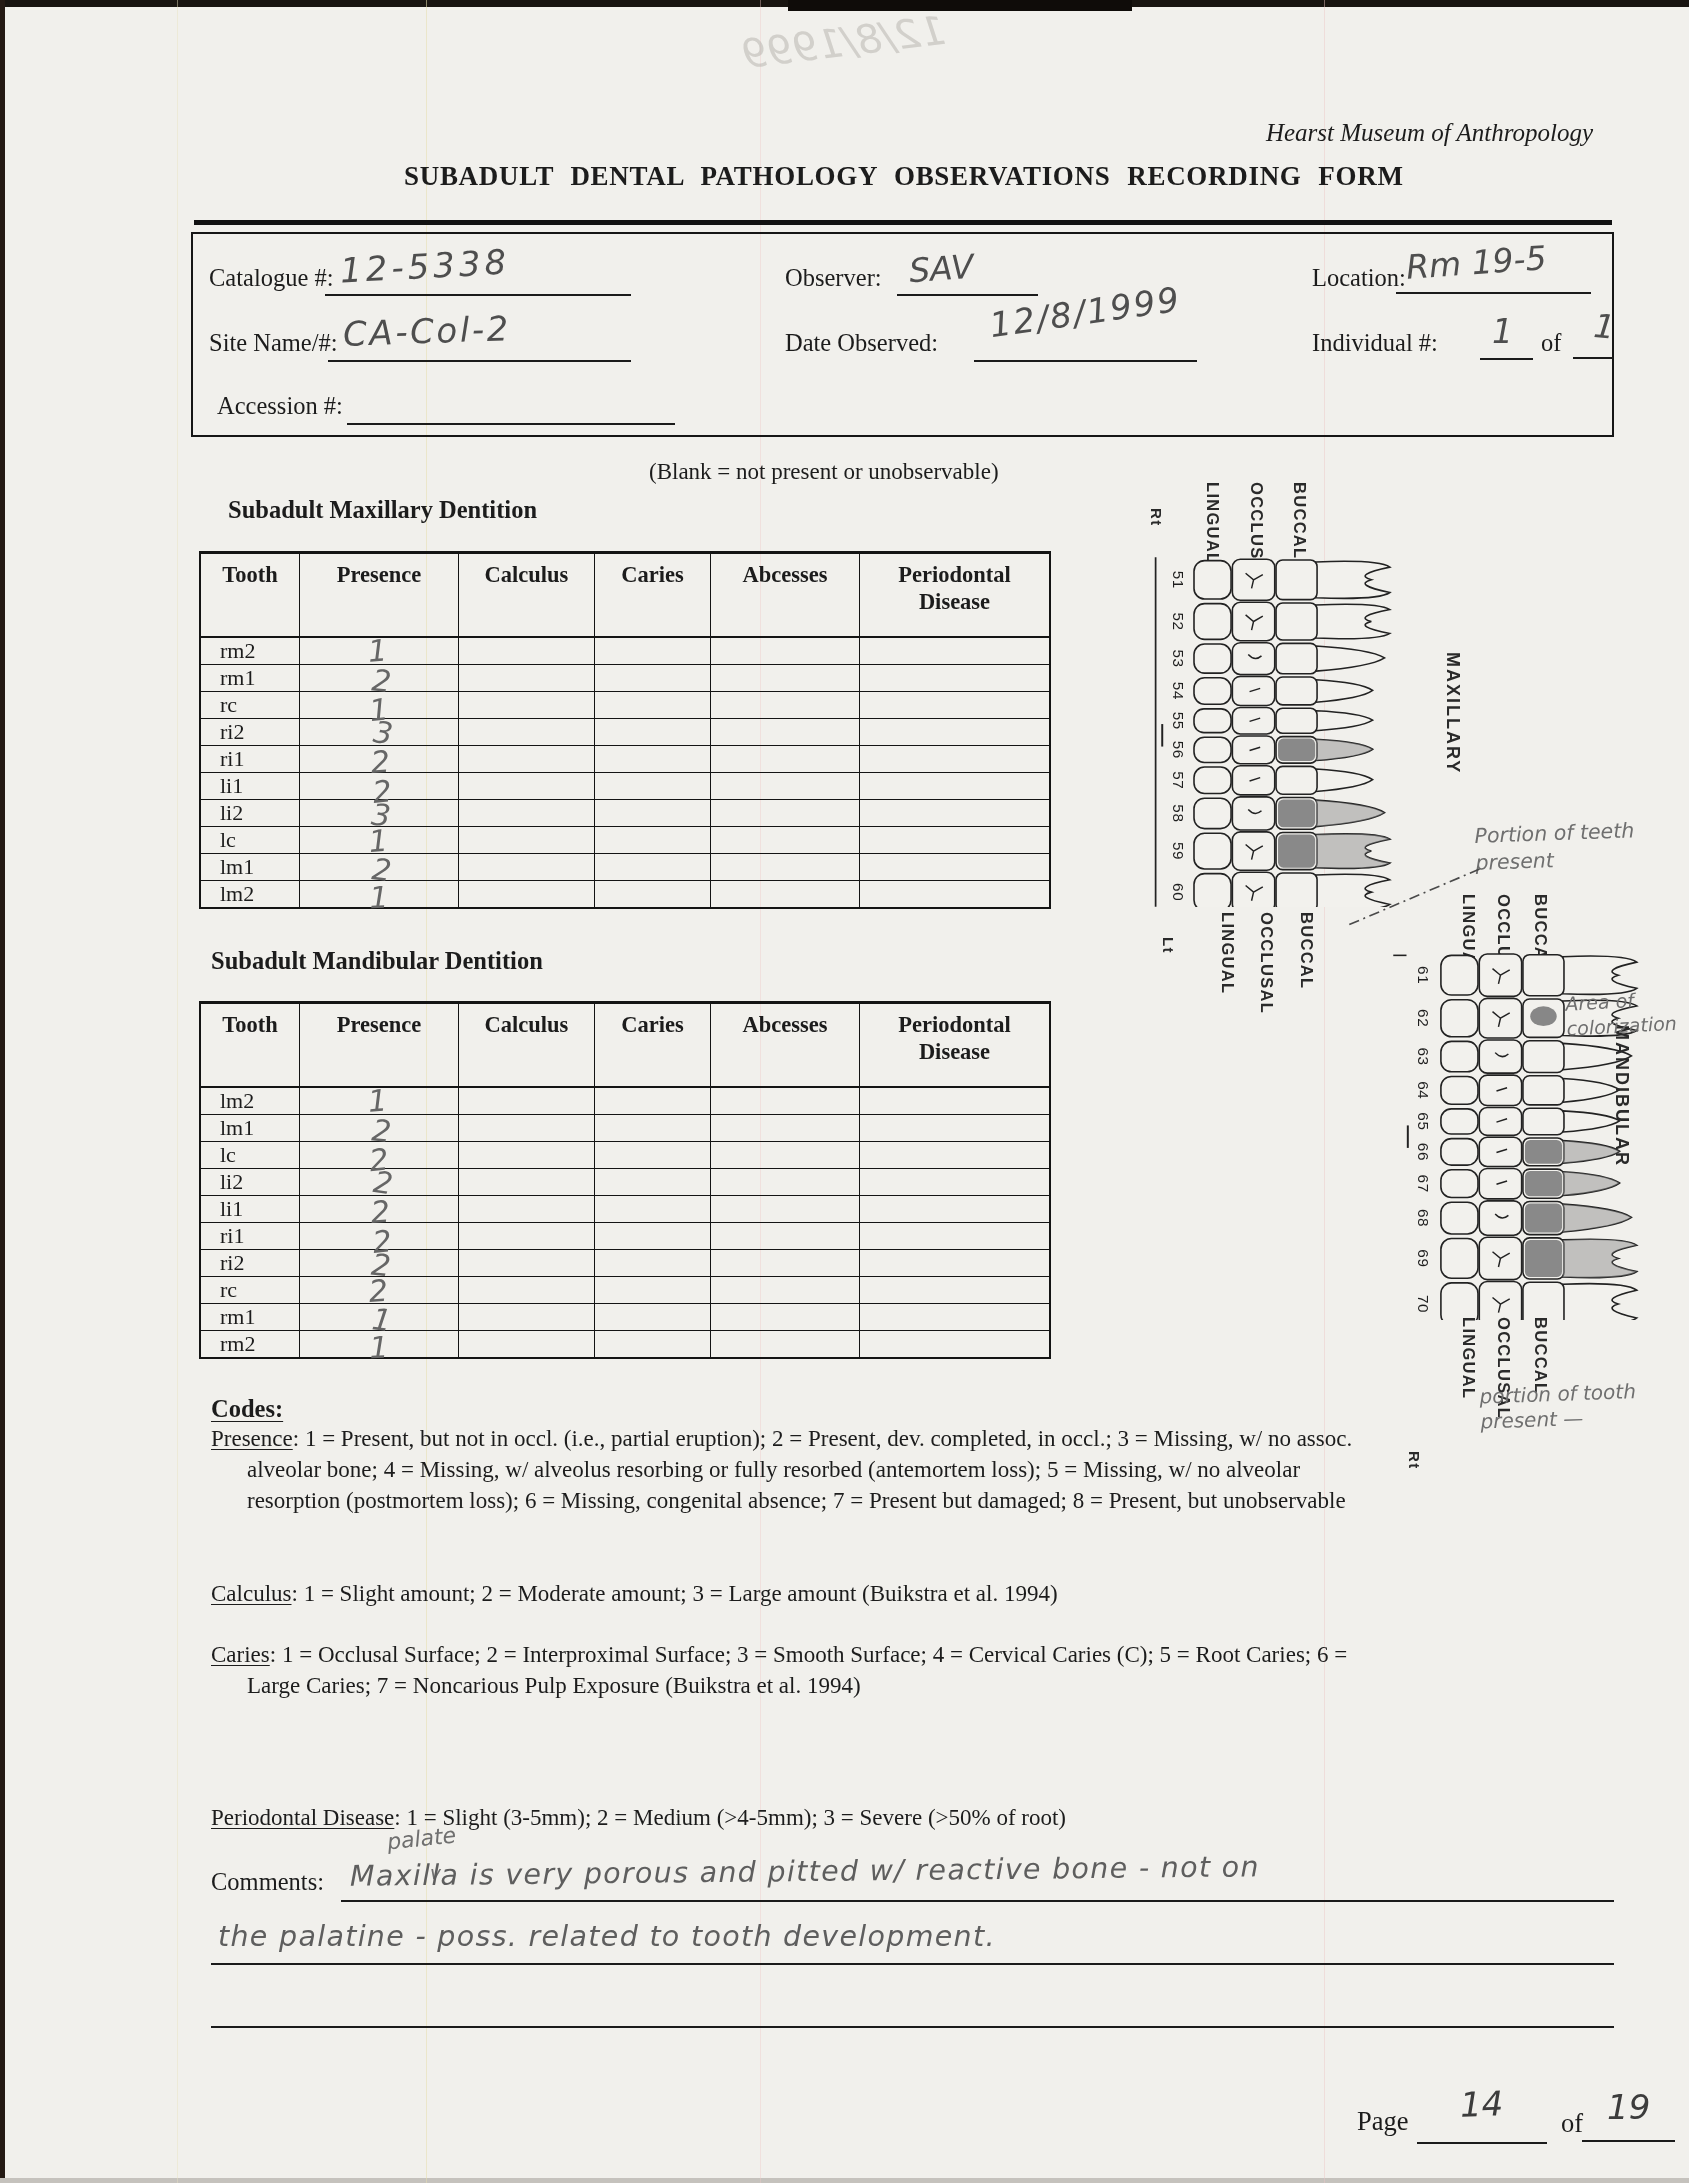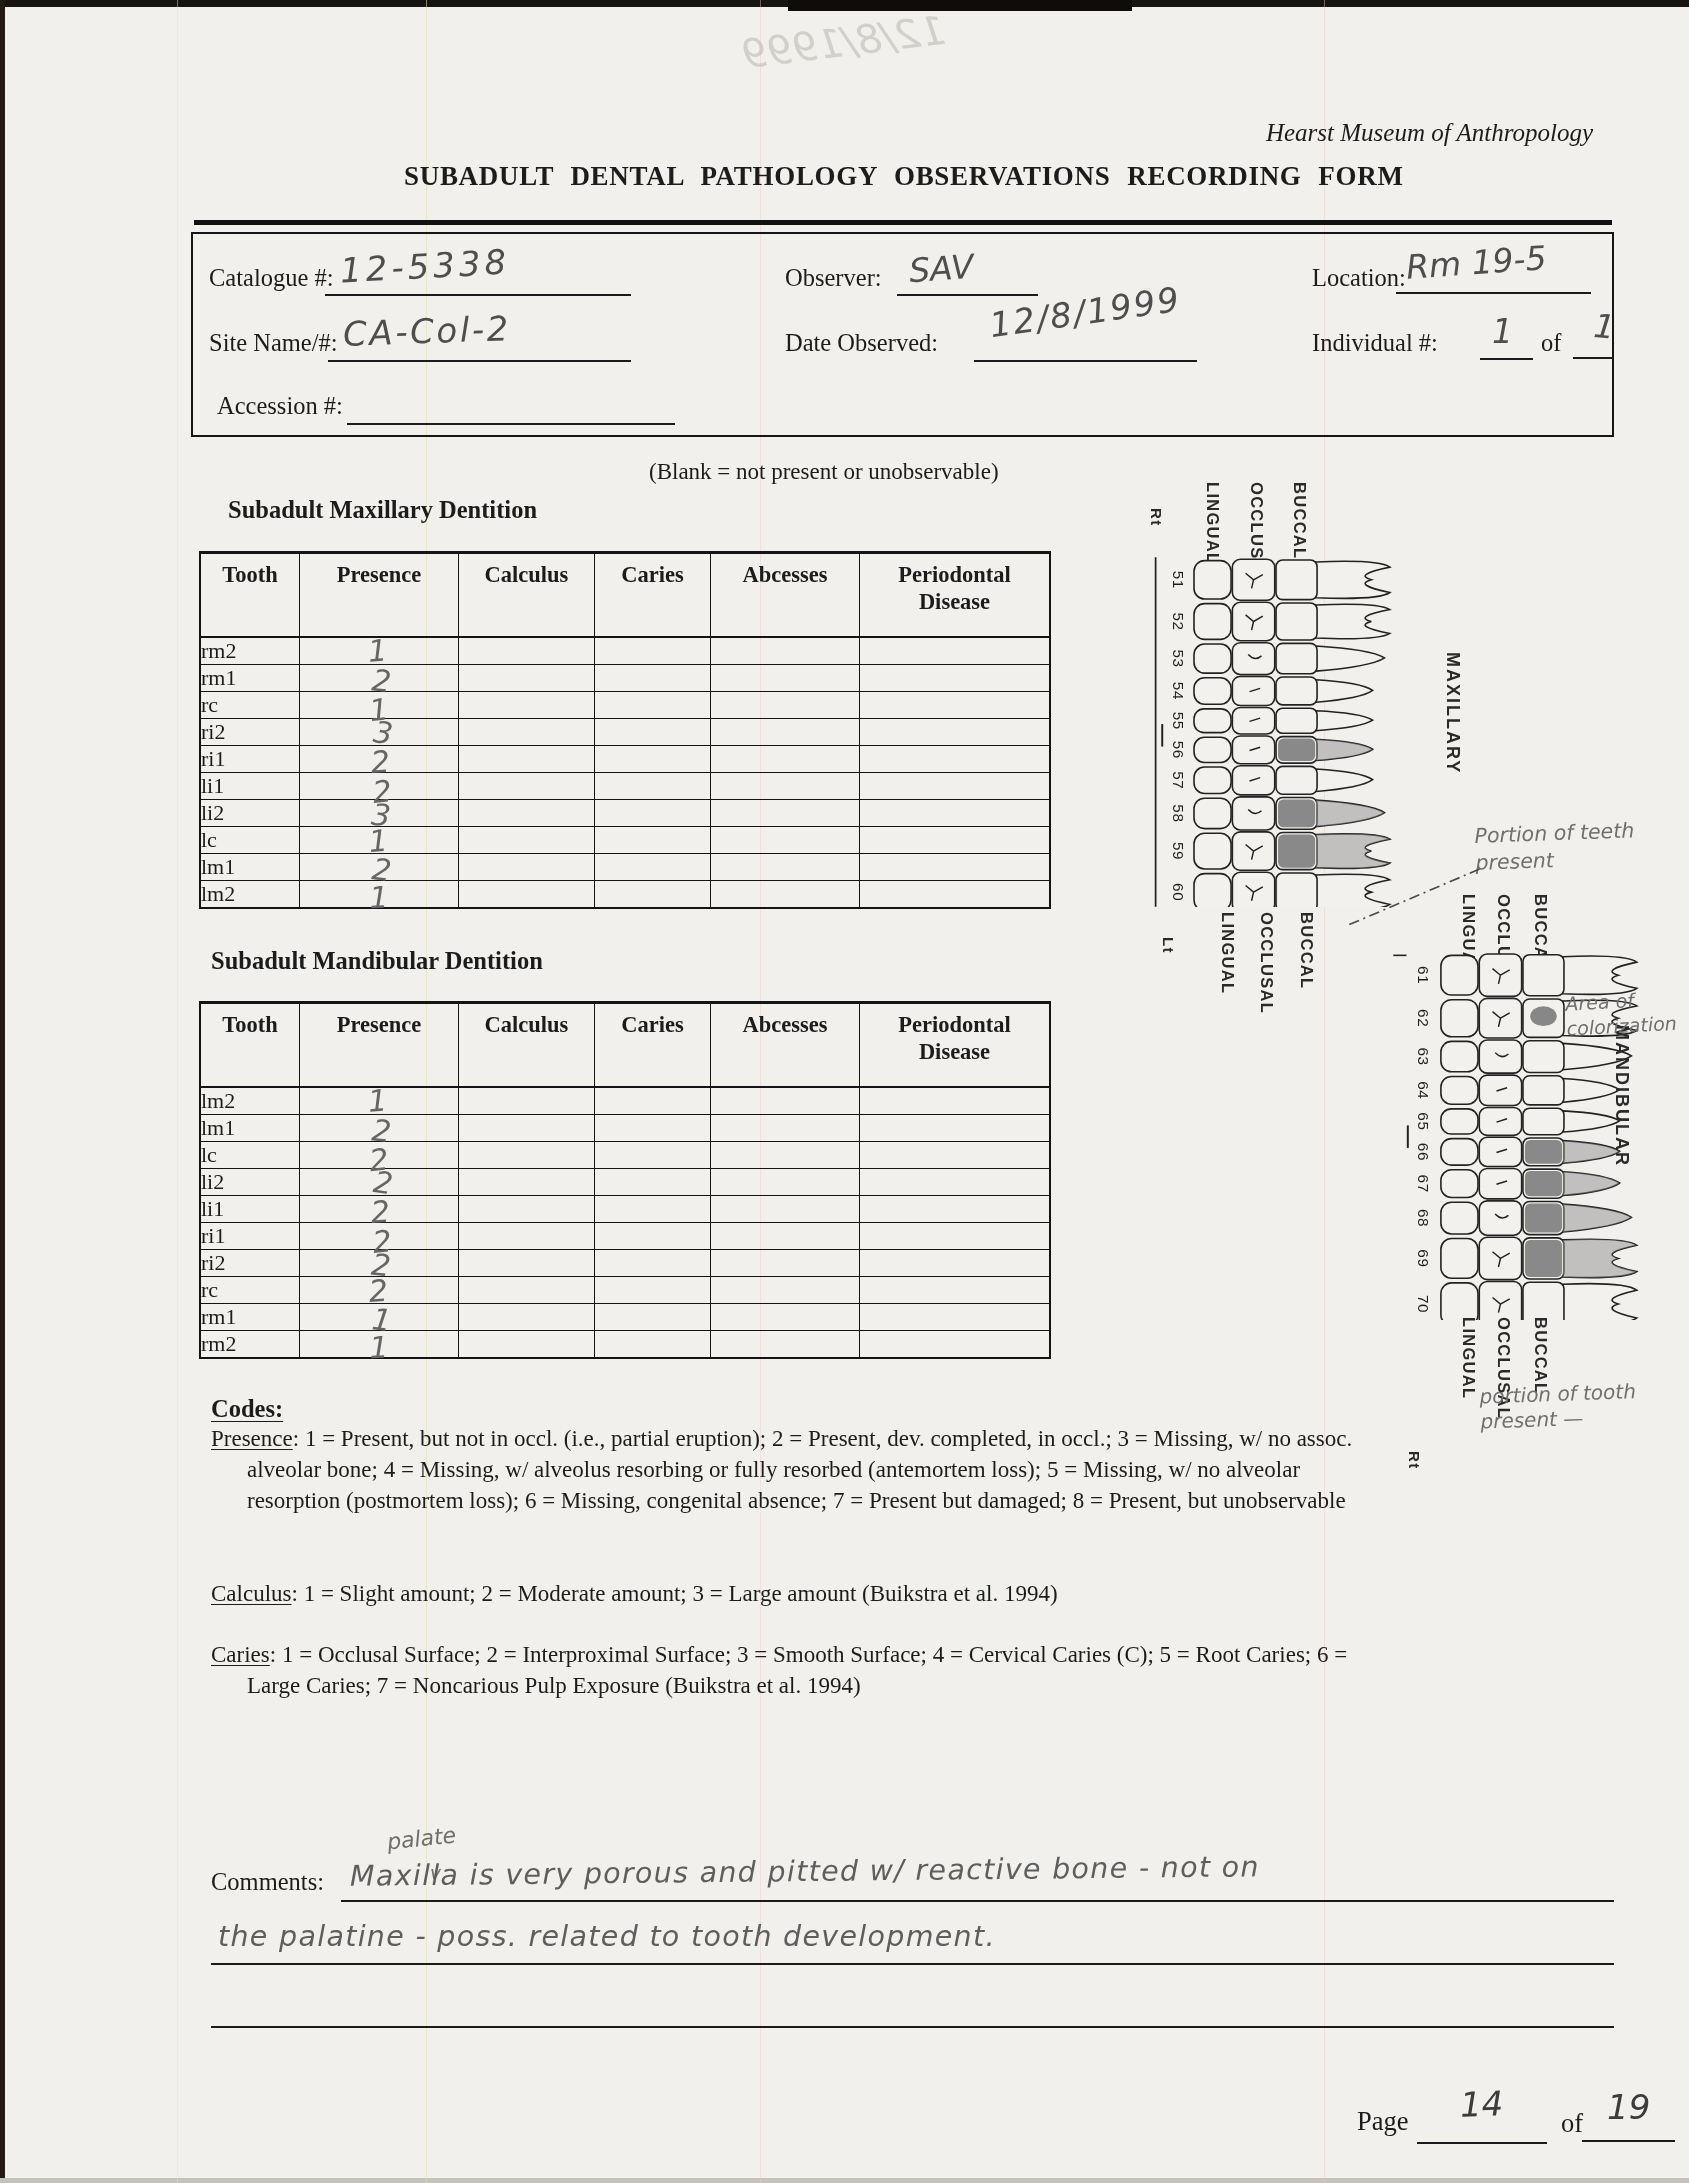--- a/index.html
+++ b/index.html
@@ -24,21 +24,21 @@
   #infobox-topbar{position:absolute;left:194px;top:220px;width:1418px;height:5.3px;background:#121212;}
   
   .dtable{position:absolute;border:2px solid #141414;border-top-width:3.3px;box-sizing:content-box;}
   .trow{display:flex;border-bottom:1.3px solid #141414;}
   .trow:last-child{border-bottom:none;}
   .thead{border-bottom:2px solid #141414;}
   .tcell{box-sizing:border-box;border-right:1.3px solid #141414;overflow:visible;position:relative;}
   .tcell:last-child{border-right:none;}
   .thead .tcell{font-weight:bold;font-size:22.5px;text-align:center;padding-top:8px;height:82px;line-height:26.5px;}
   .tdata .tcell{height:26px;}
-  .tooth-lbl{font-size:22px;padding-left:0;line-height:25px;}
+  .tooth-lbl{font-size:22px;padding-left:19px;line-height:25px;}
   .pres{position:absolute;left:50%;top:50%;font-size:30px;color:#666;
         font-family:"DejaVu Sans",sans-serif;font-style:italic;line-height:1;}
   
   .code-block{position:absolute;left:211px;width:1410px;}
   .code-line{font-size:23px;line-height:31px;white-space:nowrap;}
   .code-line.cont{padding-left:36px;}
   .term{text-decoration:underline;text-decoration-thickness:1.3px;text-underline-offset:3.3px;}
   .ghost{position:absolute;font-family:"DejaVu Sans",sans-serif;font-style:italic;
          color:#b9b6b1;opacity:.55;transform:scaleX(-1) rotate(7deg);font-size:40px;}
   .artifact-line{position:absolute;top:0;width:1.3px;height:2183px;}
@@ -503,20 +503,23 @@
       <div class="code-line cont">alveolar bone; 4 = Missing, w/ alveolus resorbing or fully resorbed (antemortem loss); 5 = Missing, w/ no alveolar</div>
       <div class="code-line cont">resorption (postmortem loss); 6 = Missing, congenital absence; 7 = Present but damaged; 8 = Present, but unobservable</div>
     </div>
   <div class="code-block" style="top:1578px;">
       <div class="code-line"><span class="term">Calculus</span><span>: 1 = Slight amount; 2 = Moderate amount; 3 = Large amount (Buikstra et al. 1994)</span></div>
     </div>
   <div class="code-block" style="top:1639px;">
       <div class="code-line"><span class="term">Caries</span><span>: 1 = Occlusal Surface; 2 = Interproximal Surface; 3 = Smooth Surface; 4 = Cervical Caries (C); 5 = Root Caries; 6 =</span></div>
       <div class="code-line cont">Large Caries;  7 = Noncarious Pulp Exposure (Buikstra et al. 1994)</div>
     </div>
+  <div class="code-block" style="top:1802px;">
+      <div class="code-line"><span class="term">Periodontal Disease</span><span>: 1 = Slight (3-5mm); 2 = Medium (&gt;4-5mm); 3 = Severe (&gt;50% of root)</span></div>
+    </div>
 
   <div class="abs lbl" style="left:211px;top:1868px;">Comments:</div>
   <div class="abs pencil" style="left:387px;top:1826px;font-size:22px;transform:rotate(-6deg);">palate</div>
   <div class="abs pencil" style="left:430px;top:1862px;font-size:18.5px;">v</div>
   <div class="abs pencil" style="left:350px;top:1855px;font-size:28.5px;white-space:nowrap;letter-spacing:1.3px;color:#5e5e5e;transform:rotate(-0.6deg);">Maxilla   is very porous and pitted w/ reactive bone - not on</div>
   <div class="hline" style="left:341px;top:1900px;width:1273px;"></div>
   <div class="abs pencil" style="left:218px;top:1920px;font-size:28.5px;white-space:nowrap;letter-spacing:1.3px;color:#5e5e5e;">the palatine - poss. related to tooth development.</div>
   <div class="hline" style="left:211px;top:1963px;width:1403px;"></div>
   <div class="hline" style="left:211px;top:2026px;width:1403px;"></div>
 

